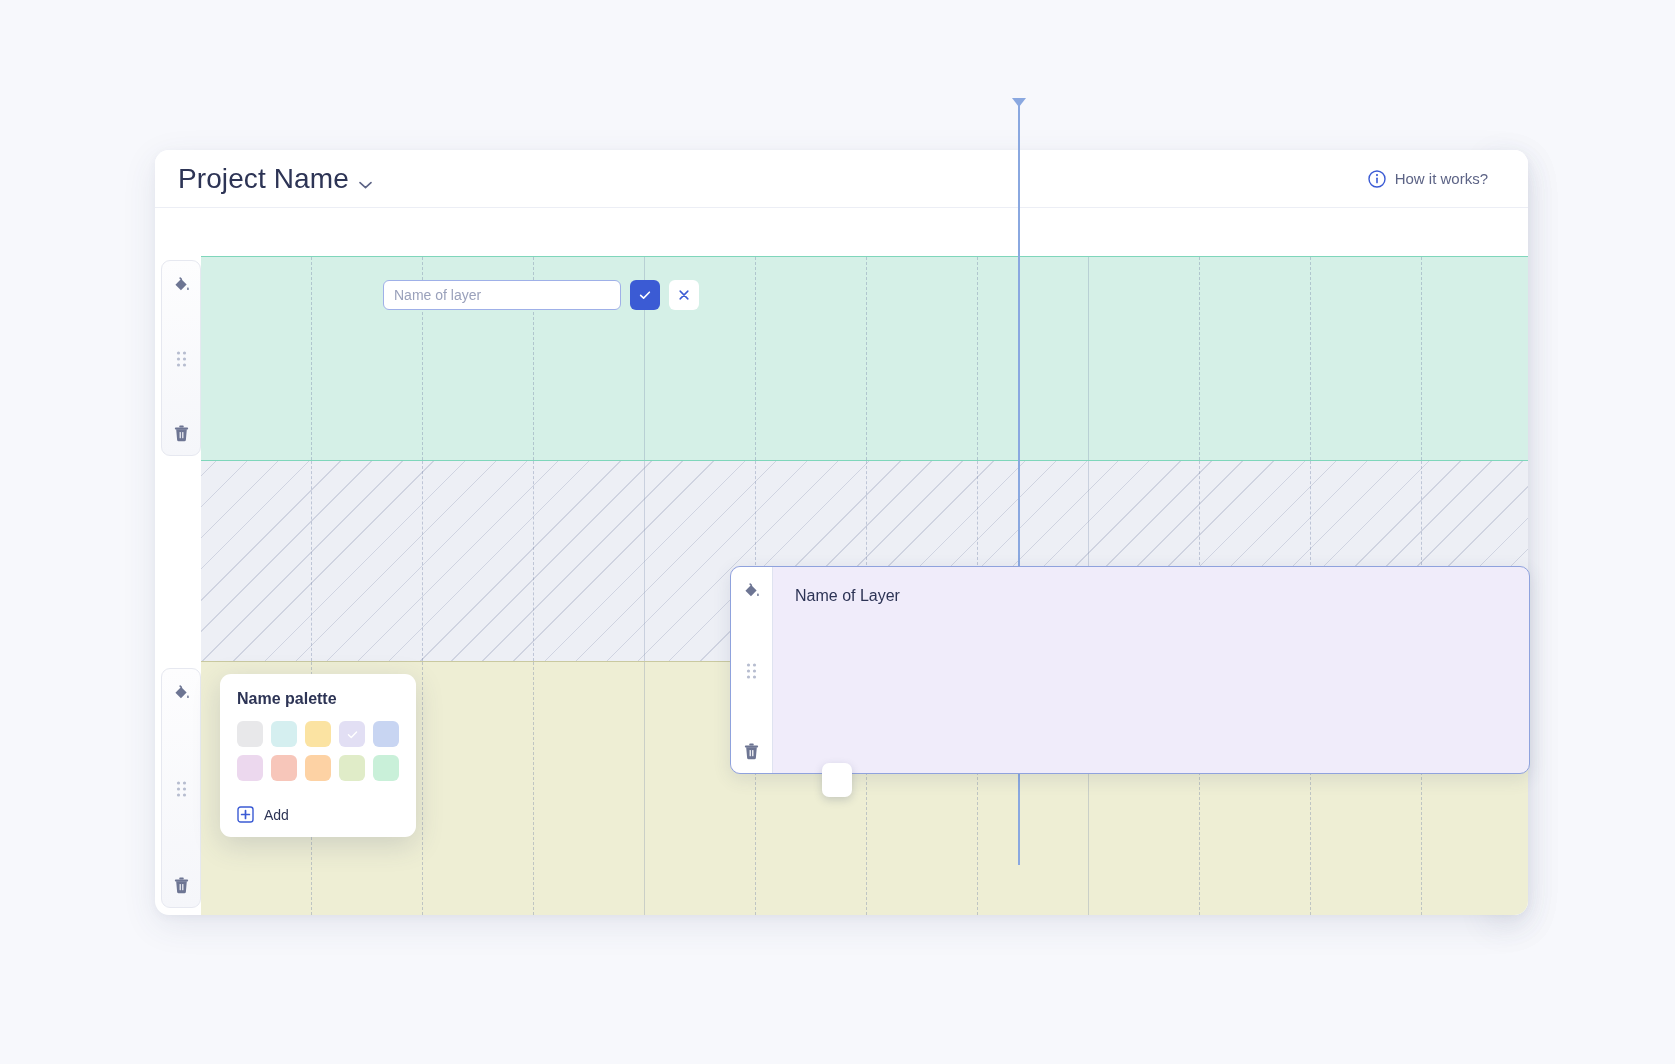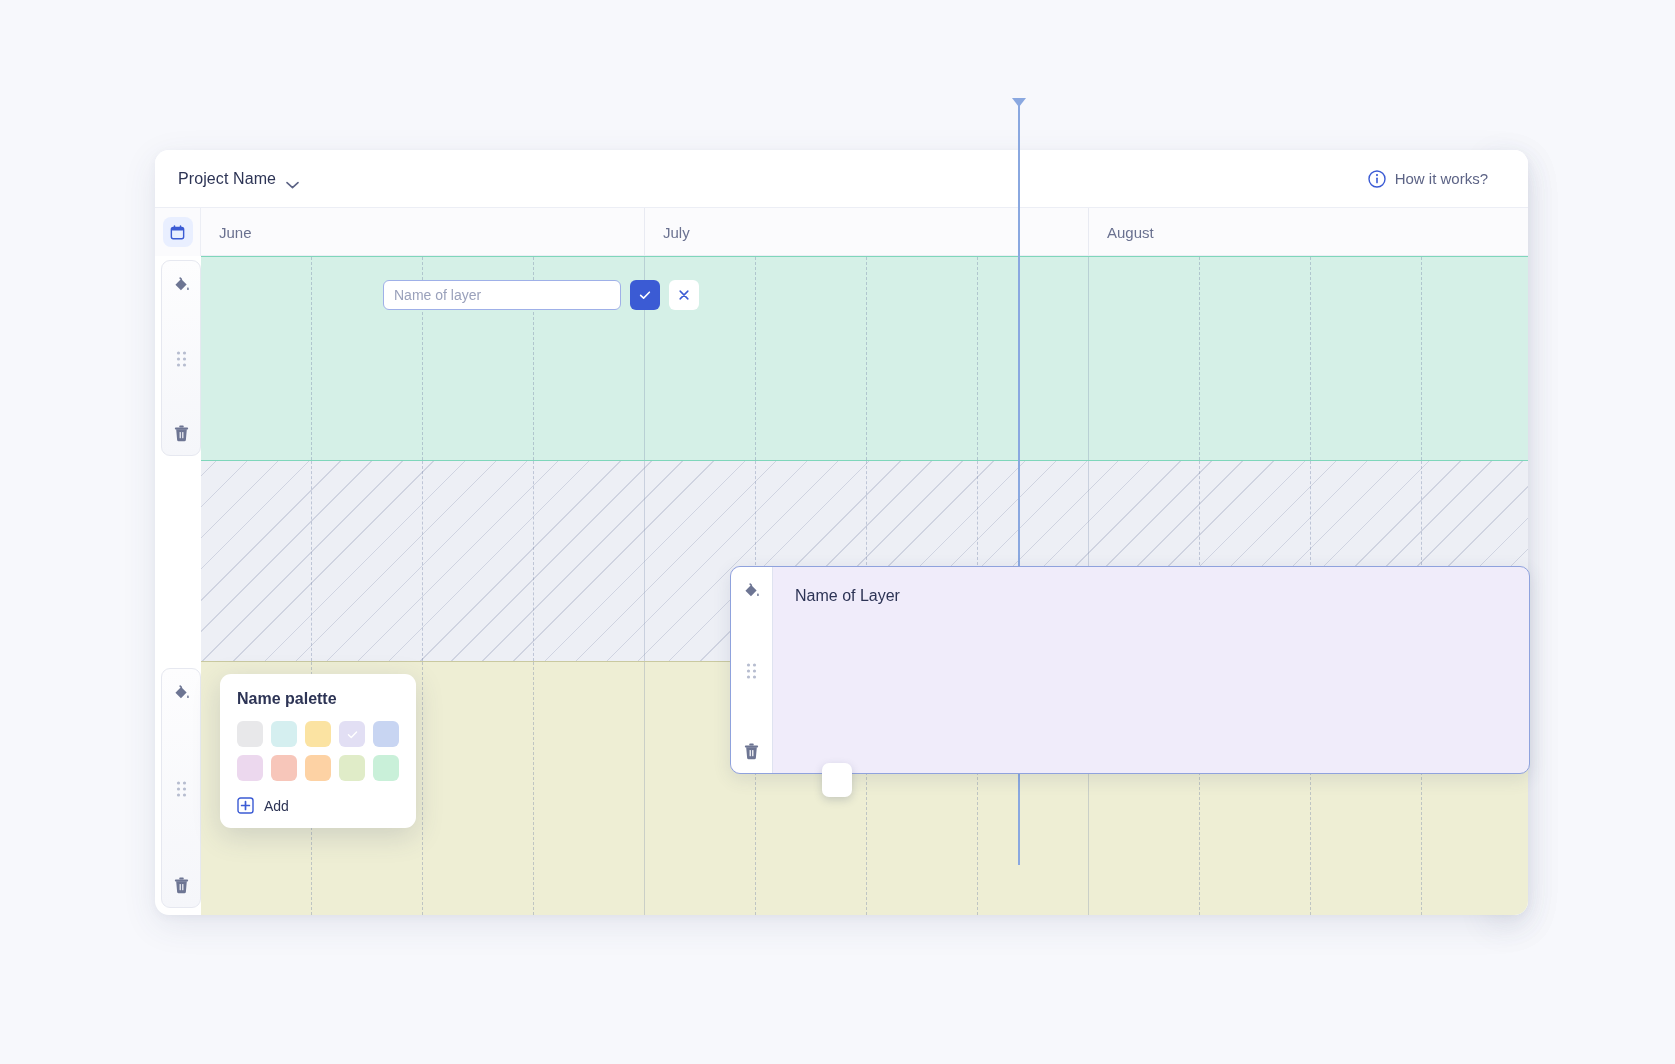--- a/index.html
+++ b/index.html
@@ -44,21 +44,21 @@
     width: 1373px; height: 58px;
     background: #fff;
     border-bottom: 1px solid #eceef5;
     display: flex; align-items: center;
   }
   .proj-title-wrap {
     display: flex; align-items: center; gap: 10px;
     margin-left: 23px;
   }
   .proj-title {
-    font-size: 16px; color: #2d3455; font-weight: 400;
+    font-size: 28px; color: #2d3455; font-weight: 400;
     letter-spacing: .1px;
   }
   .chev { width: 13px; height: 8px; display:block; }
   .howit {
     margin-left: auto; margin-right: 40px;
     display: flex; align-items: center; gap: 9px;
     cursor: pointer;
   }
   .howit-label { font-size: 15px; color: #5c6385; }
   .info-ic { width: 18px; height: 18px; display:block; }
@@ -240,21 +240,21 @@
     display: grid; grid-template-columns: repeat(5, 1fr);
     gap: 8px;
   }
   .sw {
     width: 26px; height: 26px; border-radius: 6px;
     cursor: pointer;
     display: flex; align-items: center; justify-content: center;
   }
   .add-row {
     display: flex; align-items: center; gap: 10px;
-    margin-top: 16px; cursor: pointer;
+    margin-top: 25px; cursor: pointer;
   }
   .add-ic { width: 17px; height: 17px; display: block; }
   .add-lbl { font-size: 14px; color: #2d3455; }
 
   
   .add-layer {
     position: absolute;
     left: 1297px; top: 826px;
     height: 43px; padding: 0 24px;
     background: #3b5bd4;
@@ -296,35 +296,20 @@
           <svg viewBox="0 0 18 18" width="18" height="18">
             <circle cx="9" cy="9" r="8" fill="none" stroke="#3b5bd4" stroke-width="1.4"></circle>
             <circle cx="9" cy="5.1" r="1.05" fill="#3b5bd4"></circle>
             <rect x="8.2" y="7.4" width="1.6" height="6" rx=".8" fill="#3b5bd4"></rect>
           </svg>
         </span>
         <span class="howit-label">How it works?</span>
       </div>
     </div>
 
-    <div class="months">
-      <div class="cal-cell">
-        <span class="cal-badge">
-          <svg viewBox="0 0 18 18" width="17" height="17">
-            <rect x="2.5" y="3.6" width="13" height="12" rx="2" fill="none" stroke="#3b5bd4" stroke-width="1.5"></rect>
-            <rect x="2.5" y="3.6" width="13" height="3.4" rx="1.4" fill="#3b5bd4"></rect>
-            <rect x="5" y="1.4" width="1.6" height="3.4" rx=".8" fill="#3b5bd4"></rect>
-            <rect x="11.4" y="1.4" width="1.6" height="3.4" rx=".8" fill="#3b5bd4"></rect>
-          </svg>
-        </span>
-      </div>
-      <div class="month m1">June</div>
-      <div class="month m2">July</div>
-      <div class="month m3">August</div>
-    </div>
 
     <div class="body">
 
       <div class="track row-teal">
         <div class="vline" style="left:110px"></div>
         <div class="vline" style="left:221px"></div>
         <div class="vline" style="left:332px"></div>
         <div class="vline solid" style="left:443px"></div>
         <div class="vline" style="left:554px"></div>
         <div class="vline" style="left:665px"></div>

